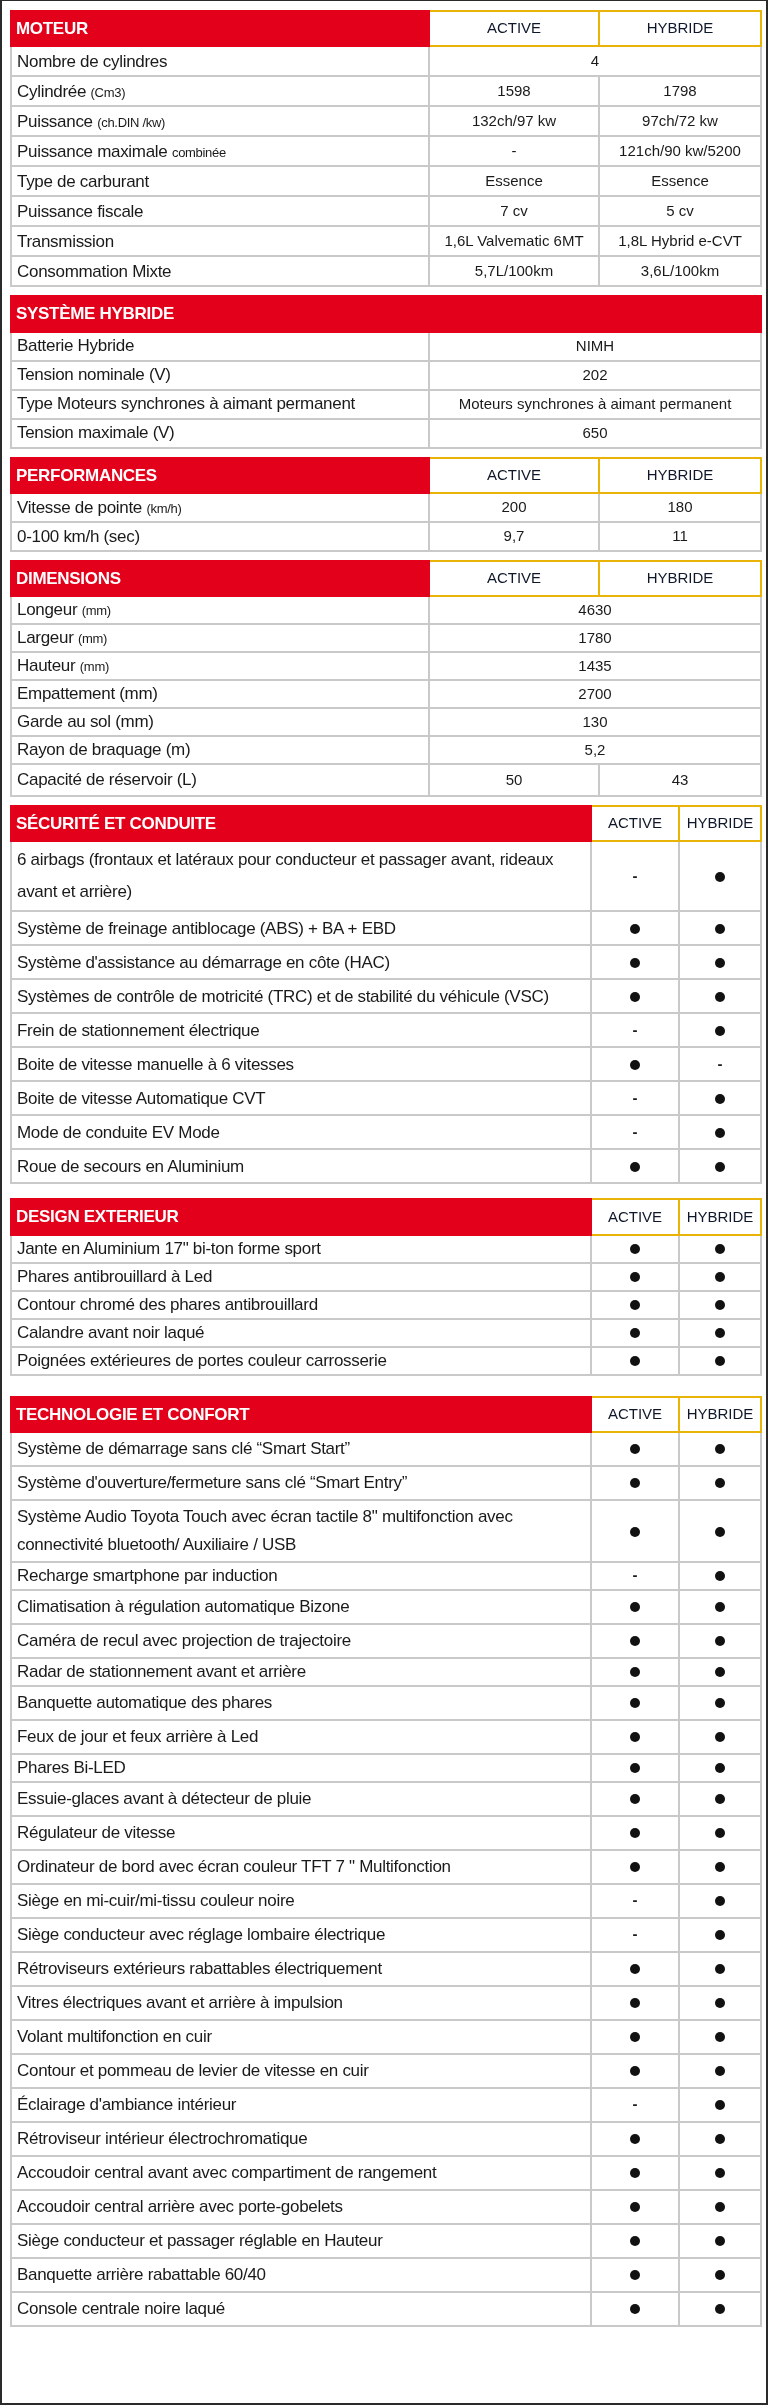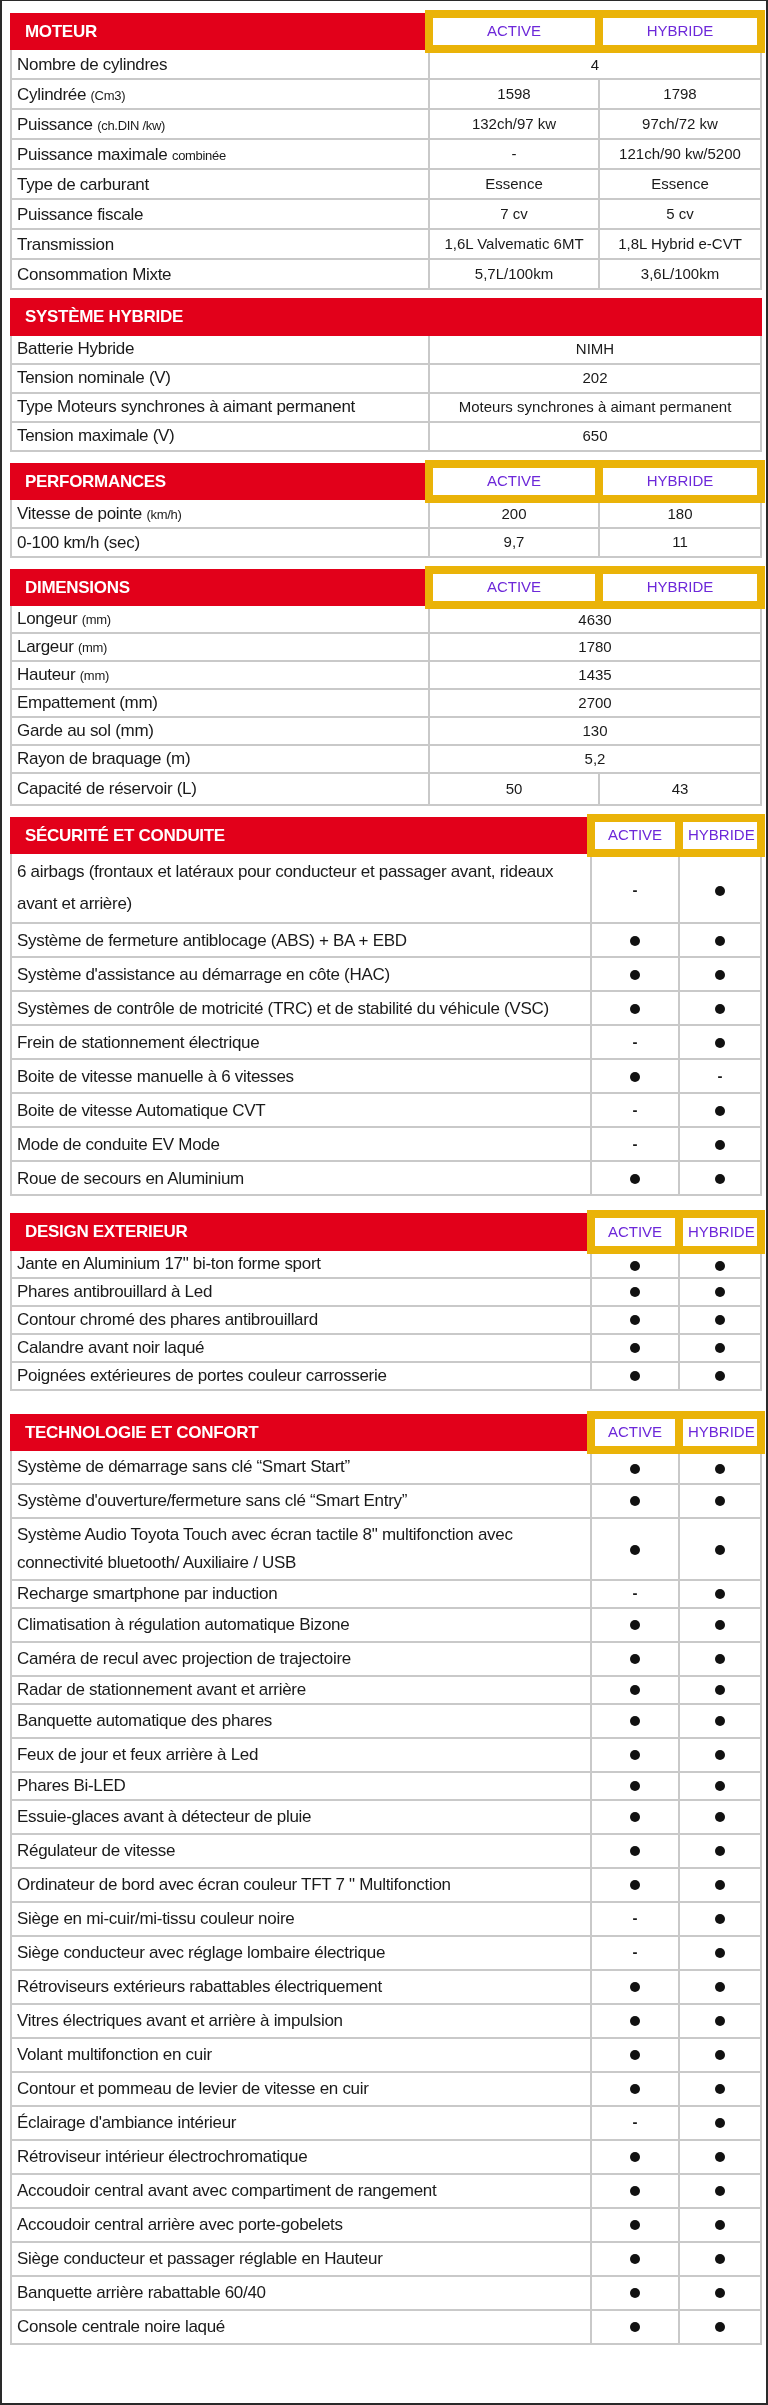--- a/index.html
+++ b/index.html
@@ -32,27 +32,27 @@
   table.spec td.label { text-align: left; letter-spacing: -0.3px; }
   table.spec td.val { text-align: center; font-size: 15px; }
   .unit { font-size: 13px; }
   table.spec tr.head td.title {
     background: #e2001a;
     color: #ffffff;
     font-weight: bold;
     font-size: 17px;
     letter-spacing: -0.3px;
     border: 2px solid #e2001a;
-    padding: 6px 13px;
+    padding: 6px 4px;
   }
   table.spec tr.head td.col {
-    color: #6d28d9;
+    color: #0f172a;
     text-align: center;
     font-size: 15px;
-    border: 8px solid #eab308;
+    border: 2px solid #eab308;
     background: #fff;
   }
   .dot {
     display: inline-block;
     width: 10px; height: 10px;
     background: #111;
     border-radius: 50%;
     vertical-align: middle;
   }
   .dash { display: inline-block; font-weight: bold; font-size: 15px; }
@@ -248,21 +248,21 @@
           <td class="title">SÉCURITÉ ET CONDUITE</td>
           <td class="col">ACTIVE</td>
           <td class="col">HYBRIDE</td>
         </tr>
         <tr class="tall">
           <td class="label"><span>6 airbags (frontaux et latéraux pour conducteur et passager avant, rideaux avant et arrière)</span></td>
           <td class="val"><span class="dash">-</span></td>
           <td class="val"><span class="dot" title="●"></span></td>
         </tr>
         <tr>
-          <td class="label"><span>Système de fermeture antiblocage (ABS) + BA + EBD</span></td>
+          <td class="label"><span>Système de freinage antiblocage (ABS) + BA + EBD</span></td>
           <td class="val"><span class="dot" title="●"></span></td>
           <td class="val"><span class="dot" title="●"></span></td>
         </tr>
         <tr>
           <td class="label"><span>Système d'assistance au démarrage en côte (HAC)</span></td>
           <td class="val"><span class="dot" title="●"></span></td>
           <td class="val"><span class="dot" title="●"></span></td>
         </tr>
         <tr>
           <td class="label"><span>Systèmes de contrôle de motricité (TRC) et de stabilité du véhicule (VSC)</span></td>

